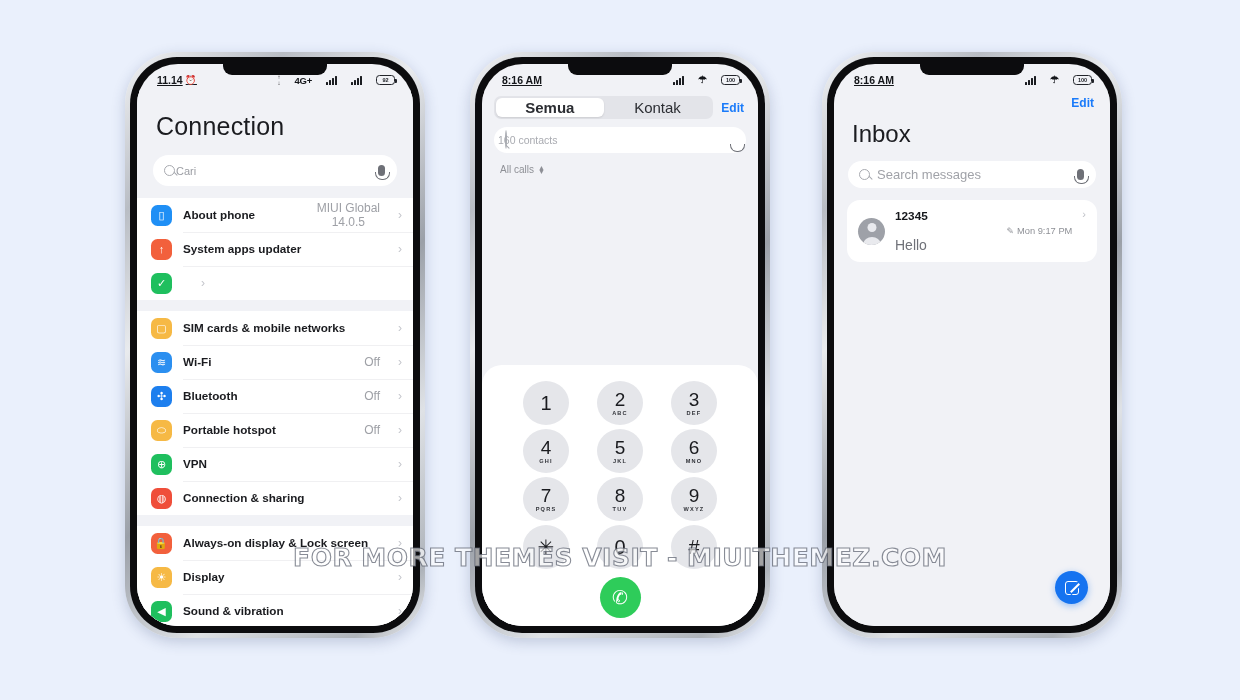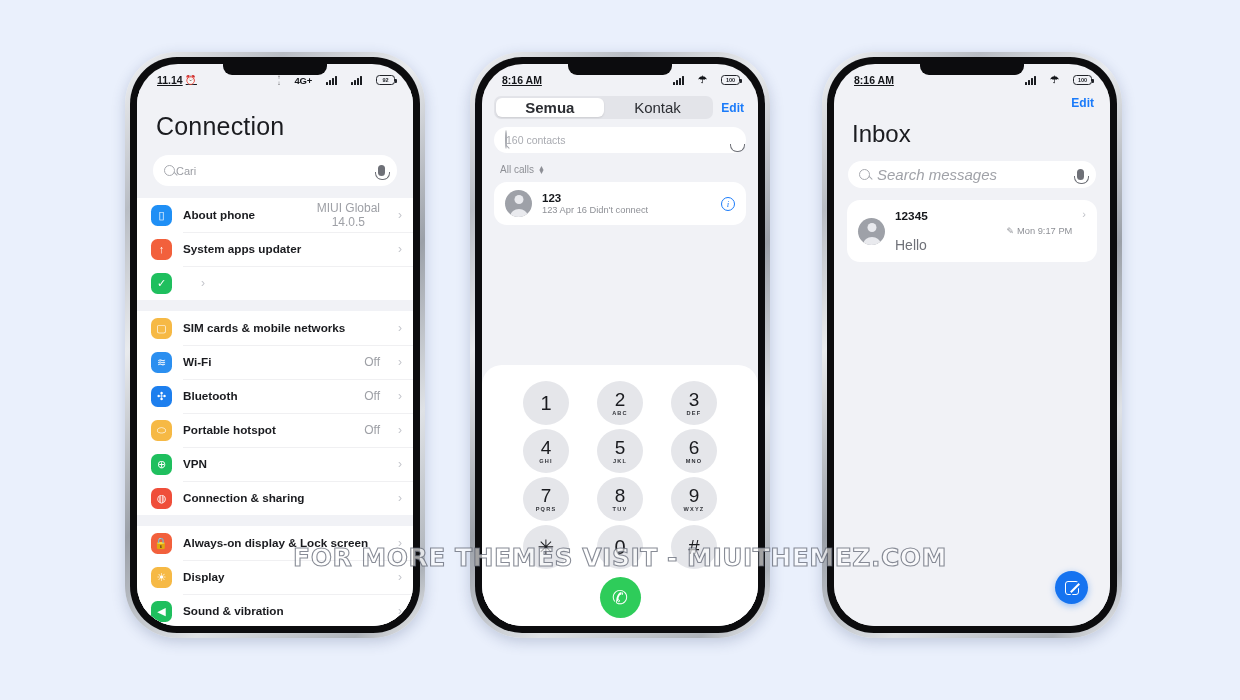--- a/index.html
+++ b/index.html
@@ -115,21 +115,21 @@
     flex: 1; display: flex; align-items: center; justify-content: center;
     font-size: 15px; color: #2b2d32; border-radius: 6px;
   }
   .seg div.on { background: #fff; font-weight: bold; box-shadow: 0 1px 2px rgba(0,0,0,.1); }
   .edit-btn { font-size: 12px; font-weight: bold; color: #1a7bfa; padding-right: 2px; }
 
   .dial-search {
     margin: 0 12px 11px 12px; height: 26px; background: #fff; border-radius: 13px;
     display: flex; align-items: center; padding: 0 10px; gap: 0; position: relative;
   }
-  .dial-search .ctext { position:absolute; left: 12px; font-size: 10.5px; color: #a9abb1; }
+  .dial-search .ctext { position:absolute; left: 4px; font-size: 10.5px; color: #a9abb1; }
   .dial-search .magwrap { position:absolute; left:11px; }
   .dial-search .micwrap { position:absolute; right:12px; }
 
   .allcalls { display: flex; align-items: center; gap: 4px; padding: 0 0 7px 18px; font-size: 10px; color: #8e9096; }
   .updown { display:flex; flex-direction:column; line-height:4px; font-size:7px; color:#8e9096;}
 
   .calllist { margin: 0 12px; background: #fff; border-radius: 13px; padding: 8px 11px; display:flex;align-items:center;gap:10px;}
   .avatar { width: 27px; height: 27px; border-radius: 50%; background: #9ea1a8; position: relative; overflow:hidden; flex:none;}
   .avatar::before { content:""; position:absolute; top:5px; left:50%; transform:translateX(-50%); width:9px;height:9px;border-radius:50%;background:#e9eaee;}
   .avatar::after { content:""; position:absolute; bottom:-5px; left:50%; transform:translateX(-50%); width:17px;height:13px;border-radius:50%;background:#e9eaee;}
@@ -158,21 +158,21 @@
   }
 
   
   .msg-screen { background: #f1f2f6; height: calc(100% - 26px); position: relative; }
   .msg-edit { text-align: right; padding: 6px 16px 0 0; font-size: 12px; font-weight: bold; color: #1a7bfa; }
   .msg-title { font-size: 24px; font-weight: 300; color: #1b1c20; padding: 10px 0 13px 18px; }
   .msg-search {
     margin: 0 14px 12px 14px; height: 27px; background: #fff; border-radius: 14px;
     display: flex; align-items: center; gap: 7px; padding: 0 11px;
   }
-  .msg-search .ph { flex:1; font-size: 15px; color: #a0a2a8; font-style: italic; }
+  .msg-search .ph { flex:1; font-size: 13px; color: #a0a2a8; }
   .msg-row { margin: 0 13px; background: #fff; border-radius: 13px; padding: 9px 11px; display:flex;align-items:center;gap:10px;}
   .msg-meta { flex: 1; }
   .msg-name { font-size: 11.8px; font-weight: bold; color: #16181c; }
   .msg-prev { font-size: 14px; color: #6f7178; margin-top: 14px; }
   .msg-time { font-size: 9.3px; color: #8e9096; display:flex;align-items:center;gap:3px;}
   .pen { font-size: 9px; color: #8e9096; }
   .msg-chev { color: #bfc1c7; font-size: 11px; align-self: flex-start; margin-top:-1px; }
   .fab {
     position: absolute; right: 22px; bottom: 22px;
     width: 33px; height: 33px; border-radius: 50%; background: #1573f0;
@@ -368,28 +368,20 @@
           </div>
 
           <div class="allcalls">
             <span>All calls</span>
             <span class="updown">
                 <span>▲</span>
                 <span>▼</span>
               </span>
           </div>
 
-          <div class="calllist">
-            <span class="avatar"></span>
-            <span class="call-meta">
-              <span class="call-name" style="display:block">123</span>
-              <span class="call-sub" style="display:block">123  Apr 16  Didn't connect</span>
-            </span>
-            <span class="info-ico">i</span>
-          </div>
 
           <div class="dial-spacer"></div>
 
           <div class="keypad-panel">
             <div class="keys" id="keypad">
                 <div class="key sym">
                   <span class="d">1</span>
                   <span class="l"></span>
                 </div>
                 <div class="key">

